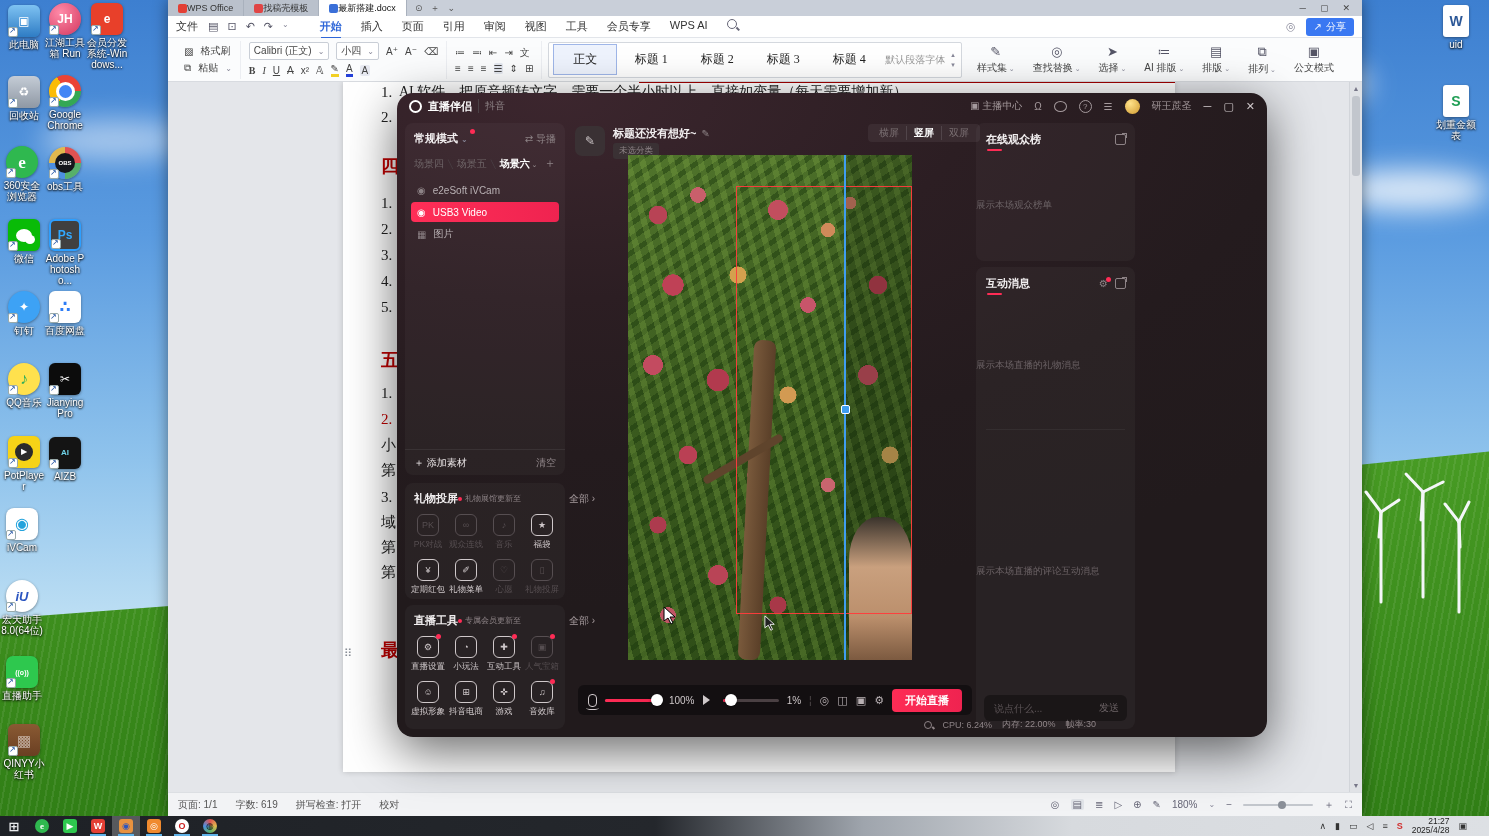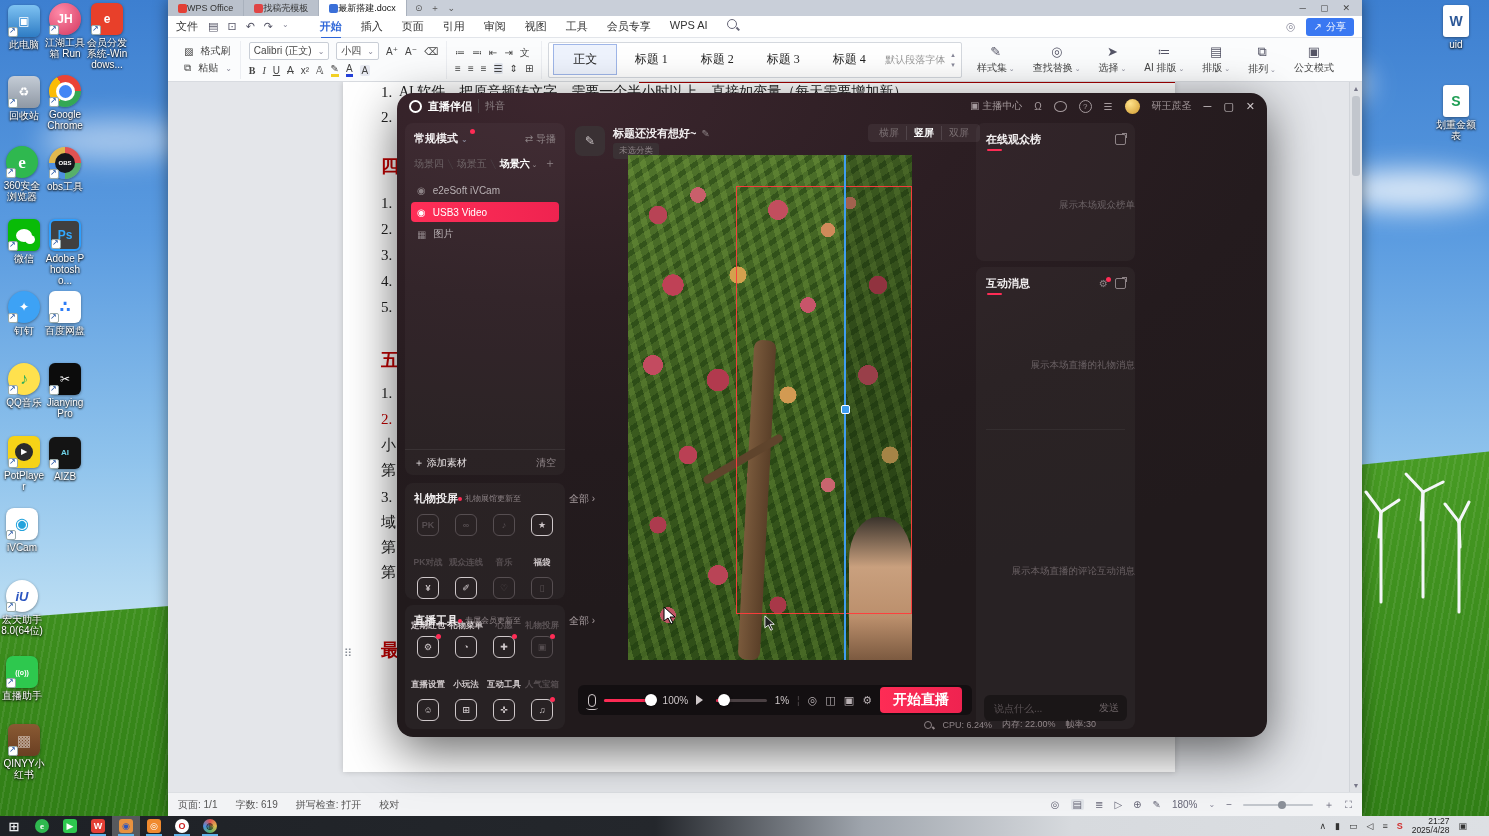--- a/index.html
+++ b/index.html
@@ -157,21 +157,21 @@
   .addrow{position:absolute;left:0;right:0;top:326px;height:26px;border-top:1px solid rgba(255,255,255,.07);display:flex;align-items:center;padding:0 9px;font-size:10px;color:#e8e3e4;}
   .addrow .clr{margin-left:auto;color:#8d8386;}
   .card-play{top:360px;height:116px;}
   .card-tools{top:482px;height:124px;}
   .gchead{display:flex;align-items:center;padding:8px 8px 2px 9px;font-size:11px;}
   .gchead .gt{font-weight:bold;color:#f2eff0;white-space:nowrap;}
   .gchead .upd{margin-left:auto;font-size:8px;color:#8d8386;white-space:nowrap;display:flex;align-items:center;gap:3px;}
   .gchead .upd::before{content:'';width:4px;height:4px;border-radius:50%;background:#fe2c55;display:inline-block;}
   .gchead .all{font-size:10px;color:#a59a9d;white-space:nowrap;margin-left:48px;}
   .grid{display:flex;flex-wrap:wrap;padding:2px 4px;}
-  .gitem{width:25%;box-sizing:border-box;display:flex;flex-direction:column;align-items:center;gap:21px;padding:4px 0;color:#cfc8ca;font-weight:bold;}
+  .gitem{width:25%;box-sizing:border-box;display:flex;flex-direction:column;align-items:center;gap:3px;padding:4px 0;color:#cfc8ca;}
   .gitem .gic{width:20px;height:20px;border:1.4px solid currentColor;border-radius:6px;display:flex;align-items:center;justify-content:center;font-size:9px;position:relative;}
   .gitem .glab{font-size:8.5px;white-space:nowrap;}
   .gitem.dim{color:#564e51;}
   .gitem.dot .gic::after{content:'';position:absolute;right:-3px;top:-3px;width:5px;height:5px;border-radius:50%;background:#fe2c55;}
   
   .edit-tile{position:absolute;left:178px;top:33px;width:30px;height:30px;border-radius:7px;background:#3a3134;display:flex;align-items:center;justify-content:center;color:#cfc8ca;font-size:12px;}
   .stage-title{position:absolute;left:216px;top:33px;font-size:11px;color:#f2eff0;font-weight:bold;display:flex;gap:5px;align-items:center;}
   .stage-title .pen{color:#8d8386;font-weight:normal;font-size:10px;}
   .stage-cat{position:absolute;left:216px;top:50px;background:#3a3134;border-radius:3px;font-size:8.5px;color:#8d8386;padding:2px 6px;}
   .viewmodes{position:absolute;left:471px;top:31px;height:18px;background:rgba(70,55,60,.55);border-radius:4px;display:flex;align-items:center;padding:0 4px;font-size:10px;color:#7a6f72;}
@@ -216,37 +216,37 @@
   
   .lv-ctrl{position:absolute;left:181px;top:592px;width:394px;height:30px;background:rgba(10,8,9,.55);border-radius:6px;display:flex;align-items:center;gap:8px;padding:0 10px;box-sizing:border-box;font-size:10px;color:#cfc8ca;}
   .micico{width:7px;height:11px;border:1.3px solid #cfc8ca;border-radius:4px;position:relative;}
   .micico::after{content:'';position:absolute;left:-3px;right:-3px;bottom:-4px;height:3px;border-bottom:1.3px solid #cfc8ca;border-radius:50%;}
   .spkico{width:0;height:0;border:5px solid transparent;border-right:7px solid #cfc8ca;transform:rotate(180deg);}
   .track{height:3px;background:#4a4043;border-radius:2px;position:relative;}
   .t1{width:58px;}.t2{width:58px;}
   .fill{position:absolute;left:0;top:0;bottom:0;background:linear-gradient(90deg,#fe2c55,#f2244e);border-radius:2px;}
   .knob{position:absolute;top:-4.5px;width:12px;height:12px;border-radius:50%;background:#fff;box-shadow:0 1px 3px rgba(0,0,0,.5);}
   .cico{font-size:11px;color:#b9b1b4;}
-  .startbtn{margin-left:auto;background:linear-gradient(90deg,#fe2c55,#ef2350);color:#fff;font-size:14px;font-weight:bold;border-radius:4px;padding:4px 13px;white-space:nowrap;}
+  .startbtn{margin-left:auto;background:linear-gradient(90deg,#fe2c55,#ef2350);color:#fff;font-size:11px;font-weight:bold;border-radius:4px;padding:4px 13px;white-space:nowrap;}
   .lv-stats{position:absolute;right:171px;top:625px;font-size:9px;color:#8d8386;display:flex;gap:10px;align-items:center;}
   .lv-stats .mag{width:6px;height:6px;border-color:#8d8386;}
   .lv-stats .mag::after{background:#8d8386;width:3px;}
   
   .lv-right{position:absolute;left:579px;top:30px;width:159px;height:606px;}
   .card-a{top:0;height:138px;}
   .card-b{top:144px;height:462px;}
   .rphead{display:flex;align-items:center;padding:9px 9px 0 10px;font-size:11px;}
   .rphead .rt{font-weight:bold;color:#f2eff0;position:relative;}
   .rphead .rt::after{content:'';position:absolute;left:1px;bottom:-4px;width:15px;height:2px;background:#fe2c55;border-radius:1px;}
   .rphead .ricons{margin-left:auto;display:flex;gap:7px;align-items:center;color:#8d8386;}
   .pop{width:9px;height:9px;border:1.2px solid #8d8386;border-radius:2px;position:relative;}
   .pop::after{content:'';position:absolute;right:-2px;top:-2px;width:4px;height:4px;border-top:1.2px solid #8d8386;border-right:1.2px solid #8d8386;}
   .gearwrap{position:relative;font-size:10px;}
   .gearwrap .reddot{right:-3px;top:-1px;}
-  .ph{position:absolute;left:0;right:0;text-align:right;font-size:9.5px;color:#6b6265;}
+  .ph{position:absolute;left:0;right:0;text-align:left;font-size:9.5px;color:#6b6265;}
   .ph-a{top:76px;}
   .ph-gift{top:92px;}
   .ph-cmt{top:298px;}
   .rdivider{position:absolute;left:10px;right:10px;top:162px;border-top:1px solid rgba(255,255,255,.05);}
   .chatrow{position:absolute;left:8px;right:8px;bottom:8px;height:26px;background:rgba(0,0,0,.35);border-radius:6px;display:flex;align-items:center;padding:0 8px;box-sizing:border-box;}
   .chatrow input{flex:1;background:transparent;border:none;outline:none;color:#b9b1b4;font-size:10px;font-family:inherit;min-width:0;}
   .chatrow input::placeholder{color:#5a5255;}
   .sendbtn{font-size:10px;color:#6b6265;white-space:nowrap;}
   
   #taskbar{position:absolute;left:0;right:0;bottom:0;height:20px;background:linear-gradient(90deg,#1e2126 0%,#24272c 44%,#9fa5ad 58%,#d7dade 72%,#dde0e4 100%);display:flex;align-items:center;z-index:50;}

